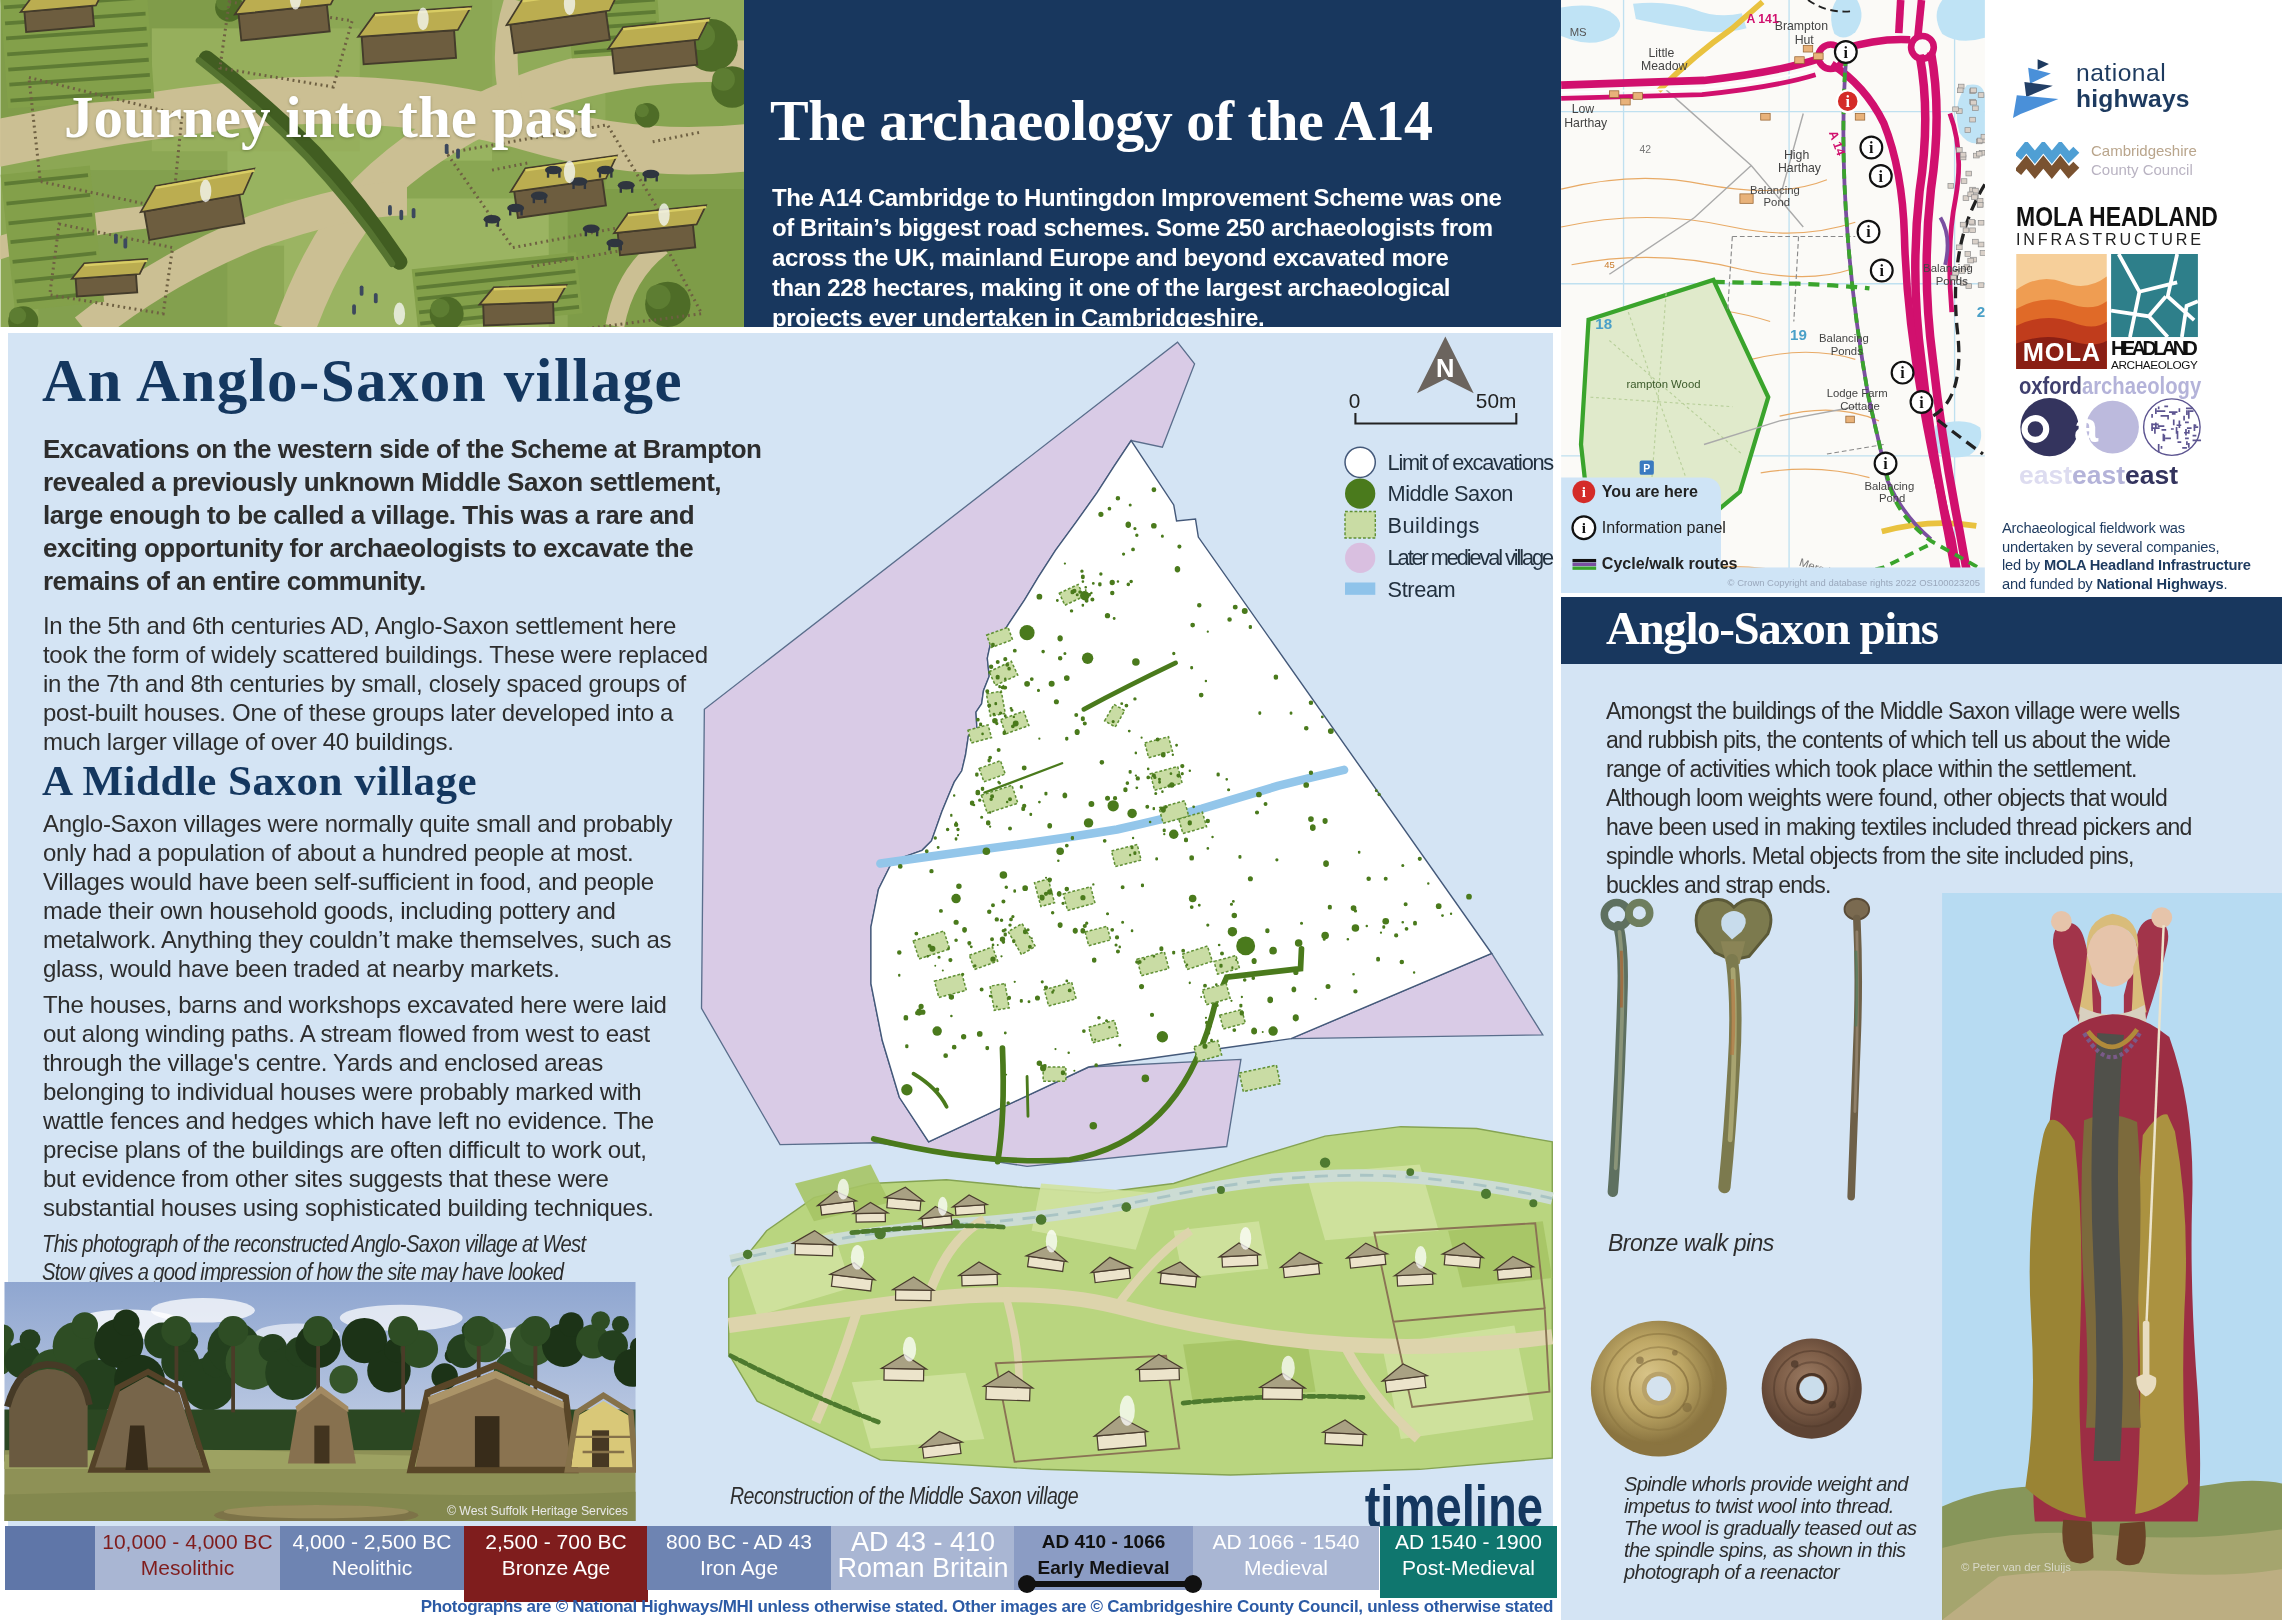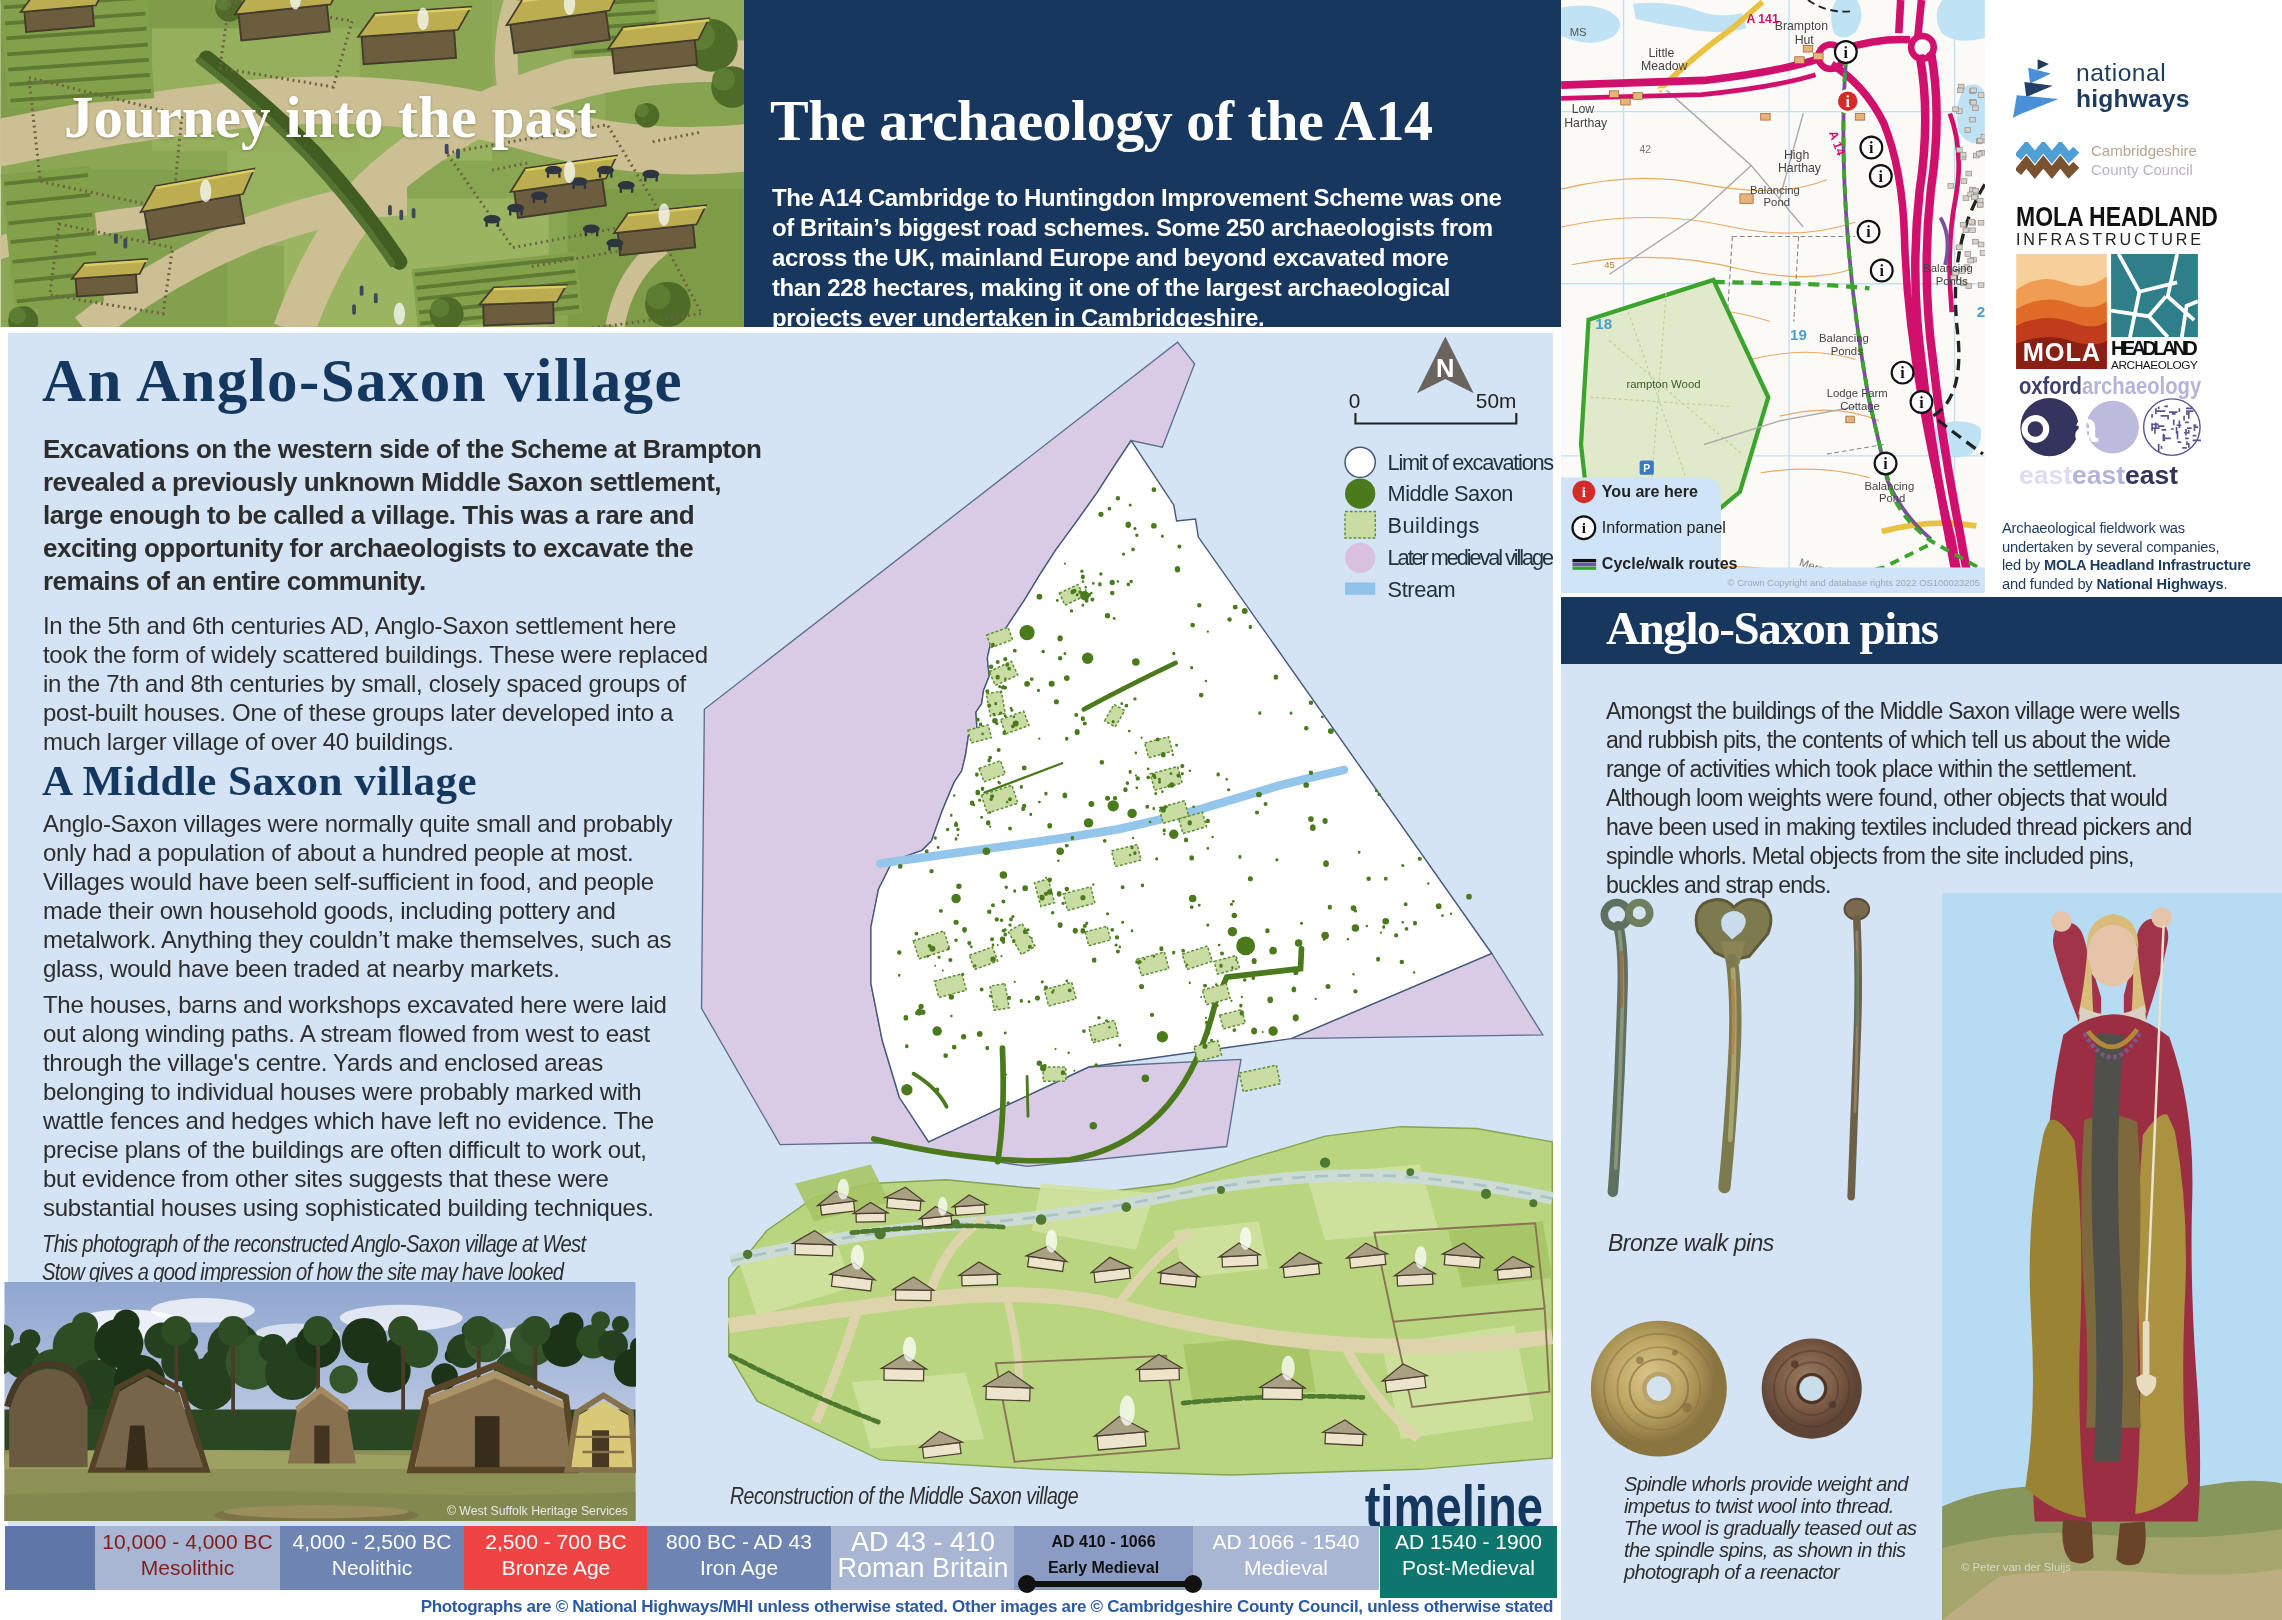--- a/index.html
+++ b/index.html
@@ -934,31 +934,31 @@
 <text x="20" y="716" font-size="12" fill="#d8d8c8" font-family="Liberation Sans, sans-serif">© Peter van der Sluijs</text>
 </svg>
 
 <div class="abs" style="left:4.7px;top:1526px;width:90px;height:64px;background:#5f76a8;"></div>
 <div class="abs" style="left:95px;top:1526px;width:185px;height:64px;background:#a9b6d3;">
     <div style="padding-top:2.8px;font-size:21px;line-height:26px;white-space:nowrap;text-align:center;color:#7f1d1d;">10,000 - 4,000 BC<br>Mesolithic</div>
   </div>
 <div class="abs" style="left:280px;top:1526px;width:184px;height:64px;background:#6e84b2;">
     <div style="padding-top:2.8px;font-size:21px;line-height:26px;white-space:nowrap;text-align:center;color:#ffffff;">4,000 - 2,500 BC<br>Neolithic</div>
   </div>
-<div class="abs" style="left:464px;top:1526px;width:184px;height:64px;background:#ef4444;">
+<div class="abs" style="left:464px;top:1526px;width:184px;height:76px;background:#7f1d1d;">
     <div style="padding-top:2.8px;font-size:21px;line-height:26px;white-space:nowrap;text-align:center;color:#ffffff;">2,500 - 700 BC<br>Bronze Age</div>
   </div>
 <div class="abs" style="left:647px;top:1526px;width:184px;height:64px;background:#6e84b2;">
     <div style="padding-top:2.8px;font-size:21px;line-height:26px;white-space:nowrap;text-align:center;color:#ffffff;">800 BC - AD 43<br>Iron Age</div>
   </div>
 <div class="abs" style="left:831px;top:1526px;width:184px;height:64px;background:#a9b6d3;">
     <div style="padding-top:2.8px;font-size:27px;line-height:26px;white-space:nowrap;text-align:center;color:#ffffff;">AD 43 - 410<br>Roman Britain</div>
   </div>
 <div class="abs" style="left:1014px;top:1526px;width:179px;height:64px;background:#8b9cc4;">
-    <div style="padding-top:2.8px;font-size:16px;line-height:26px;white-space:nowrap;text-align:center;color:#111111;font-weight:bold;">AD 410 - 1066<br>Early Medieval</div>
+    <div style="padding-top:2.8px;font-size:19px;line-height:26px;white-space:nowrap;text-align:center;color:#111111;font-weight:bold;">AD 410 - 1066<br>Early Medieval</div>
   </div>
 <div class="abs" style="left:1193px;top:1526px;width:186px;height:64px;background:#a9b6d3;">
     <div style="padding-top:2.8px;font-size:21px;line-height:26px;white-space:nowrap;text-align:center;color:#ffffff;">AD 1066 - 1540<br>Medieval</div>
   </div>
 <div class="abs" style="left:1380px;top:1526px;width:177px;height:72px;background:#0f766e;">
     <div style="padding-top:2.8px;font-size:21px;line-height:26px;white-space:nowrap;text-align:center;color:#ffffff;">AD 1540 - 1900<br>Post-Medieval</div>
   </div>
 
 <div class="abs" style="left:1027px;top:1581px;width:166px;height:5.7px;background:#111111;"></div>
 <div class="abs" style="left:1018px;top:1575px;width:18px;height:18px;border-radius:50%;background:#111111;"></div>

